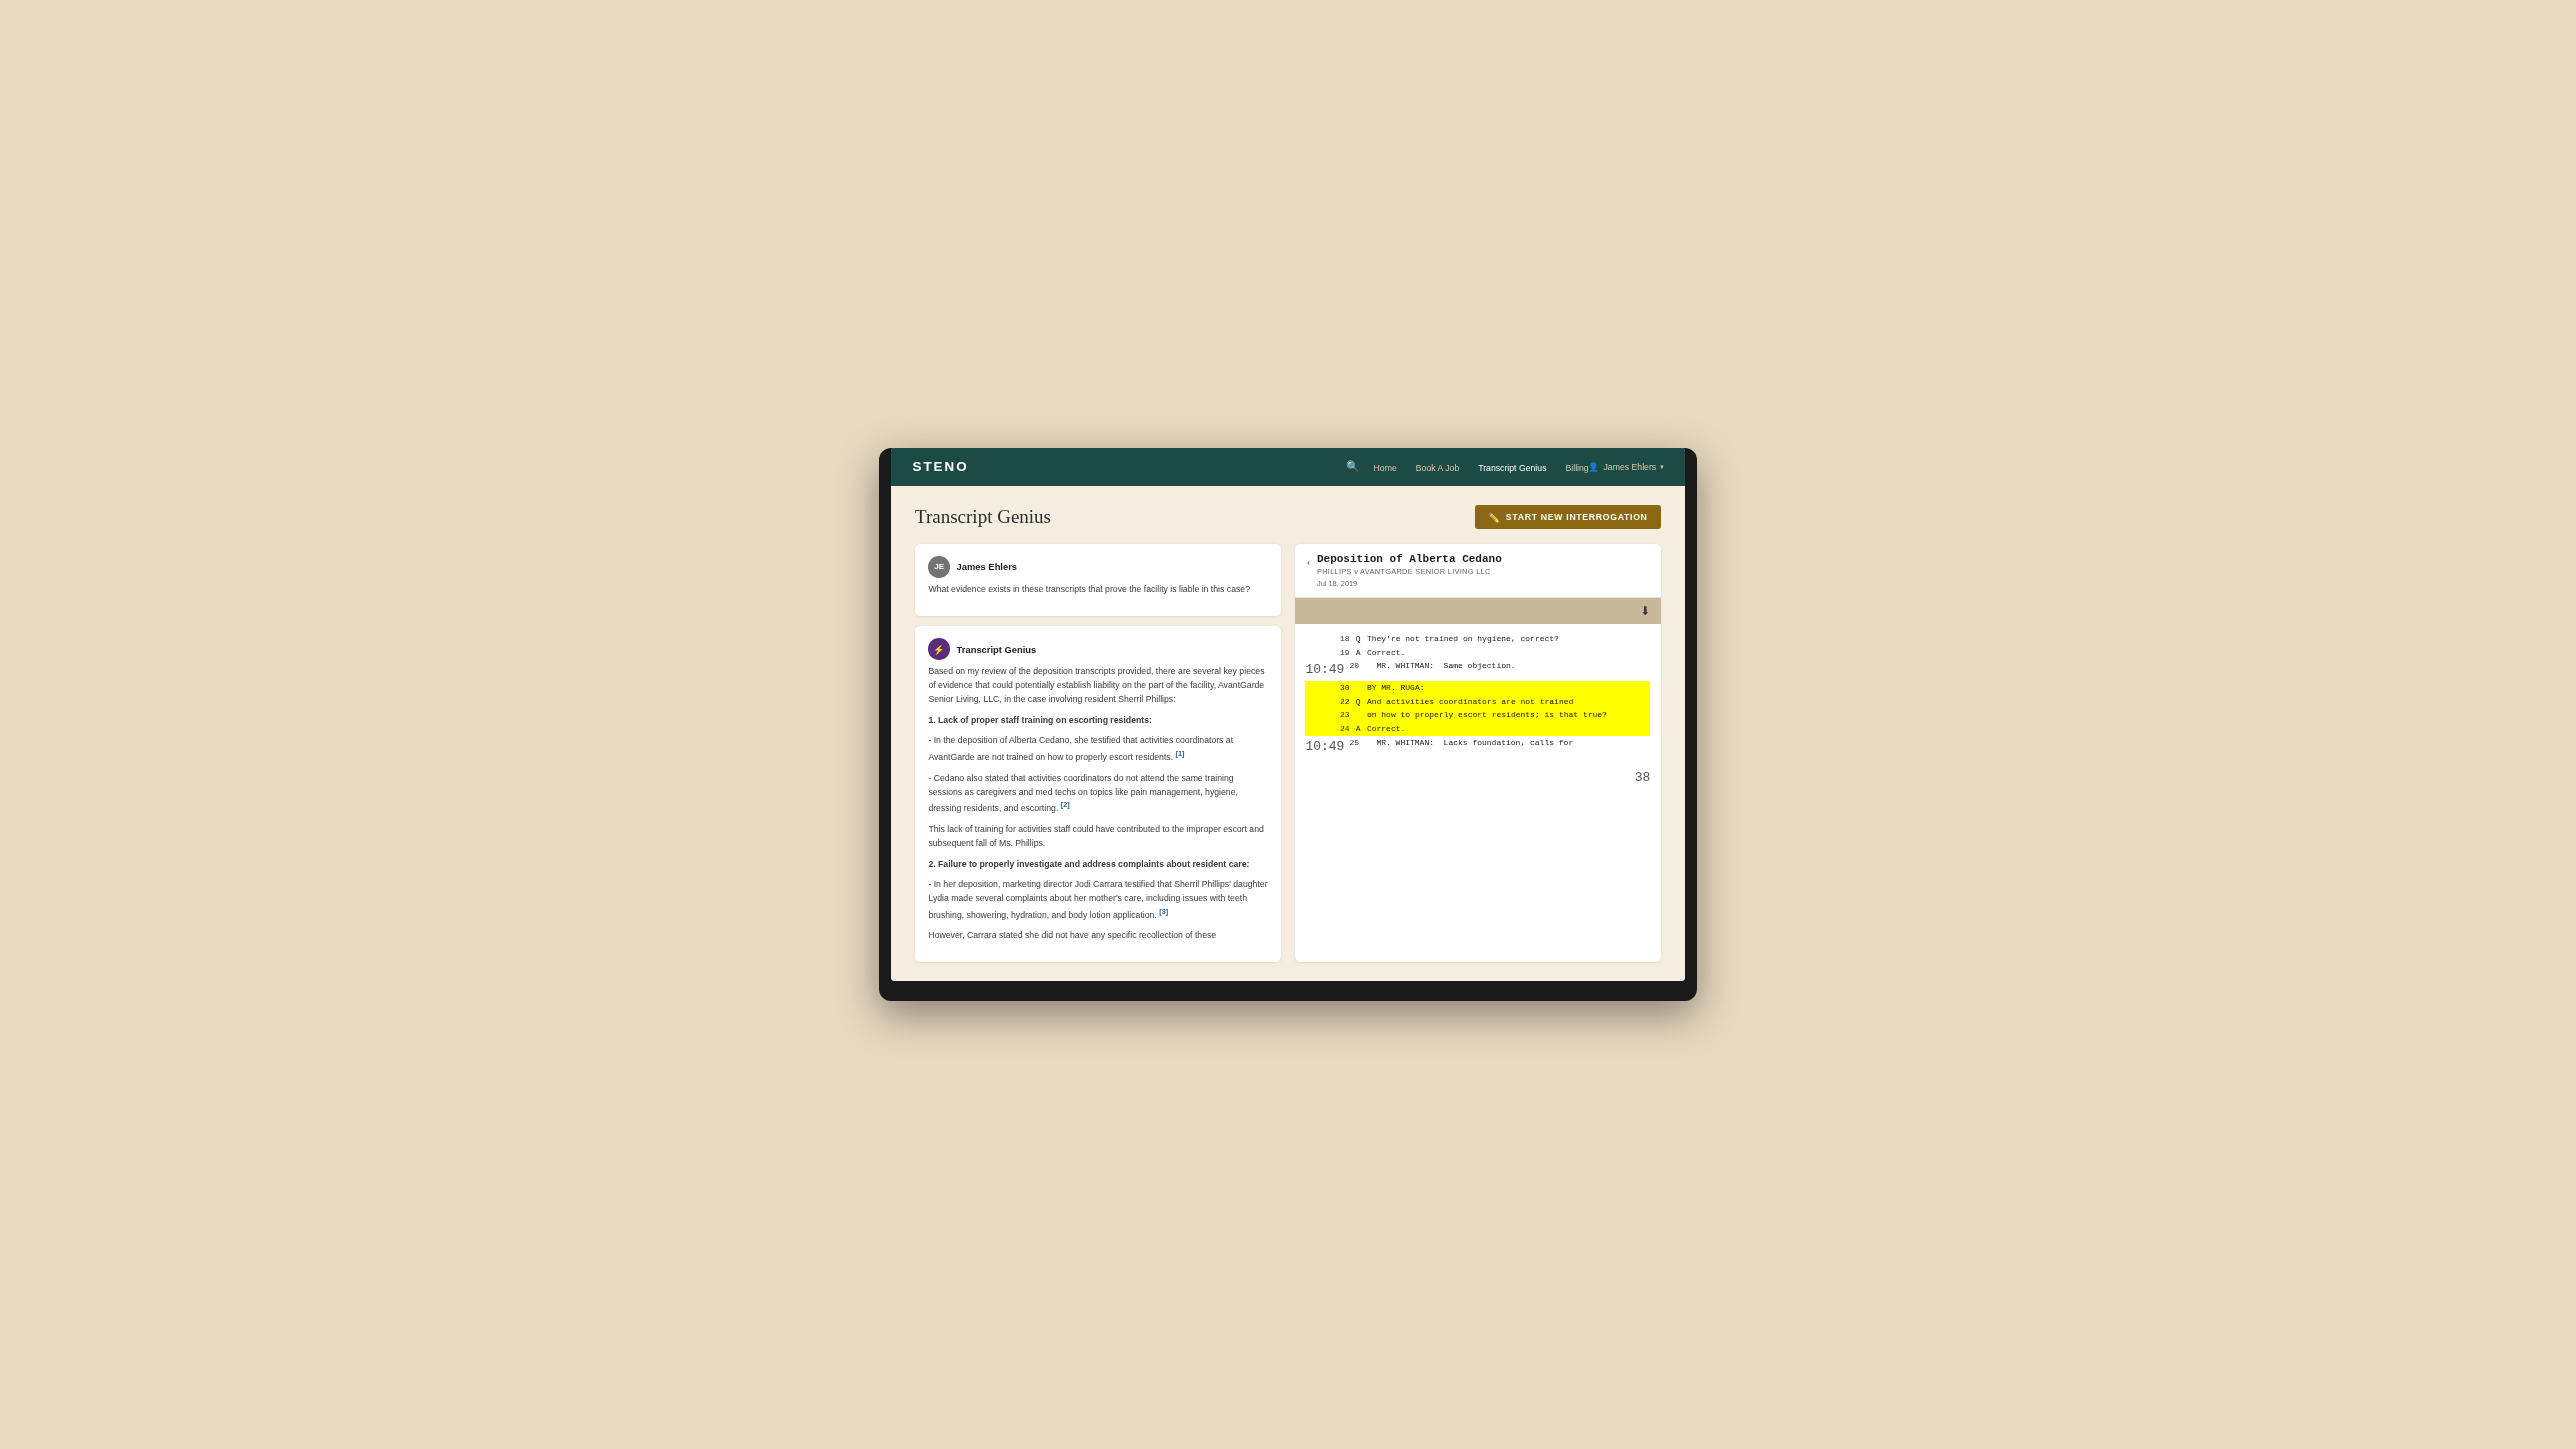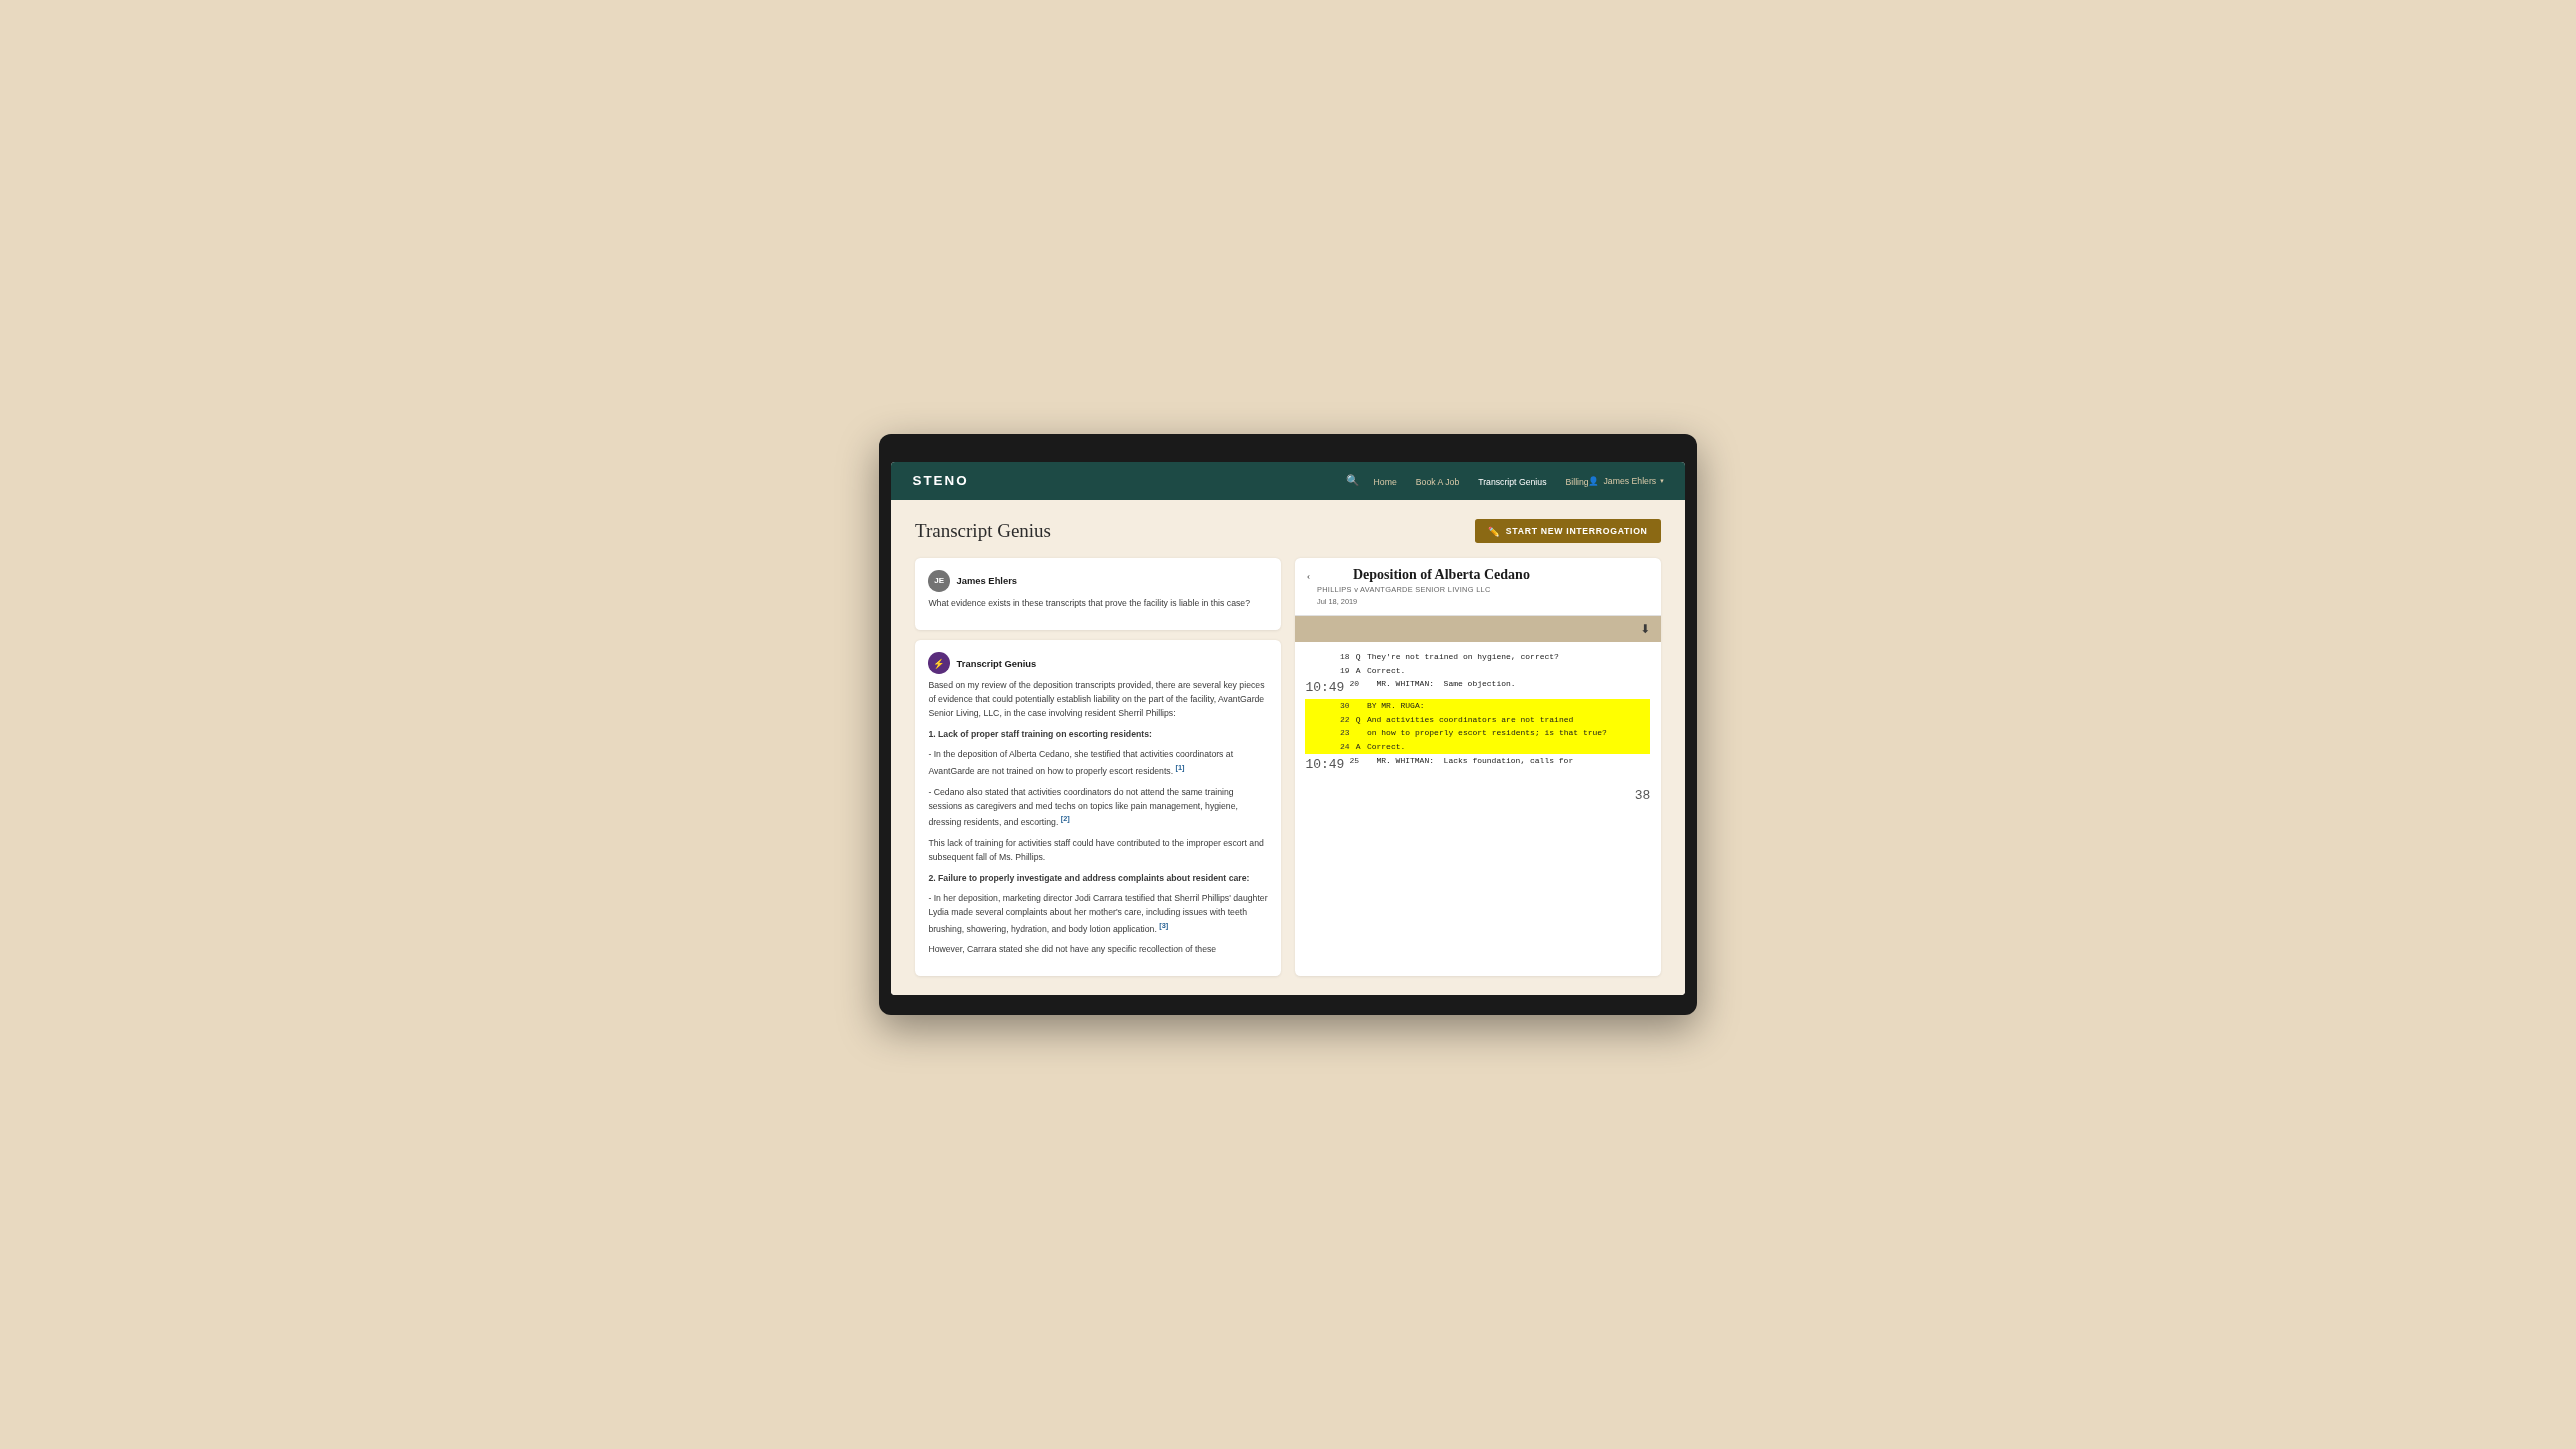--- a/index.html
+++ b/index.html
@@ -10,21 +10,21 @@
       min-height: 100vh;
       display: flex;
       align-items: center;
       justify-content: center;
       padding: 27px;
     }
 
     .laptop-frame {
       background: #1a1a1a;
       border-radius: 12px;
-      padding: 28px 12px 20px 12px;
+      padding: 0 12px 20px 12px;
       width: 818px;
       box-shadow: 0 13.4px 40px rgba(0,0,0,0.4);
     }
 
     .screen {
       background: #fff;
       border-radius: 4px;
       overflow: hidden;
     }
 
@@ -235,25 +235,24 @@
     }
 
     .back-btn {
       color: #555;
       font-size: 10.7px;
       cursor: pointer;
       margin-top: 1.3px;
     }
 
     .doc-title {
-      font-size: 14px;
+      font-size: 11px;
       font-weight: 700;
       color: #1a1a1a;
-      font-family: Liberation Serif, serif;
-      margin-left: 36px;
+      font-family: Liberation Mono, monospace;
     }
 
     .doc-subtitle {
       font-size: 7.4px;
       color: #666;
       font-family: Arial, sans-serif;
       letter-spacing: 0.3px;
       margin-top: 1.3px;
     }
 

